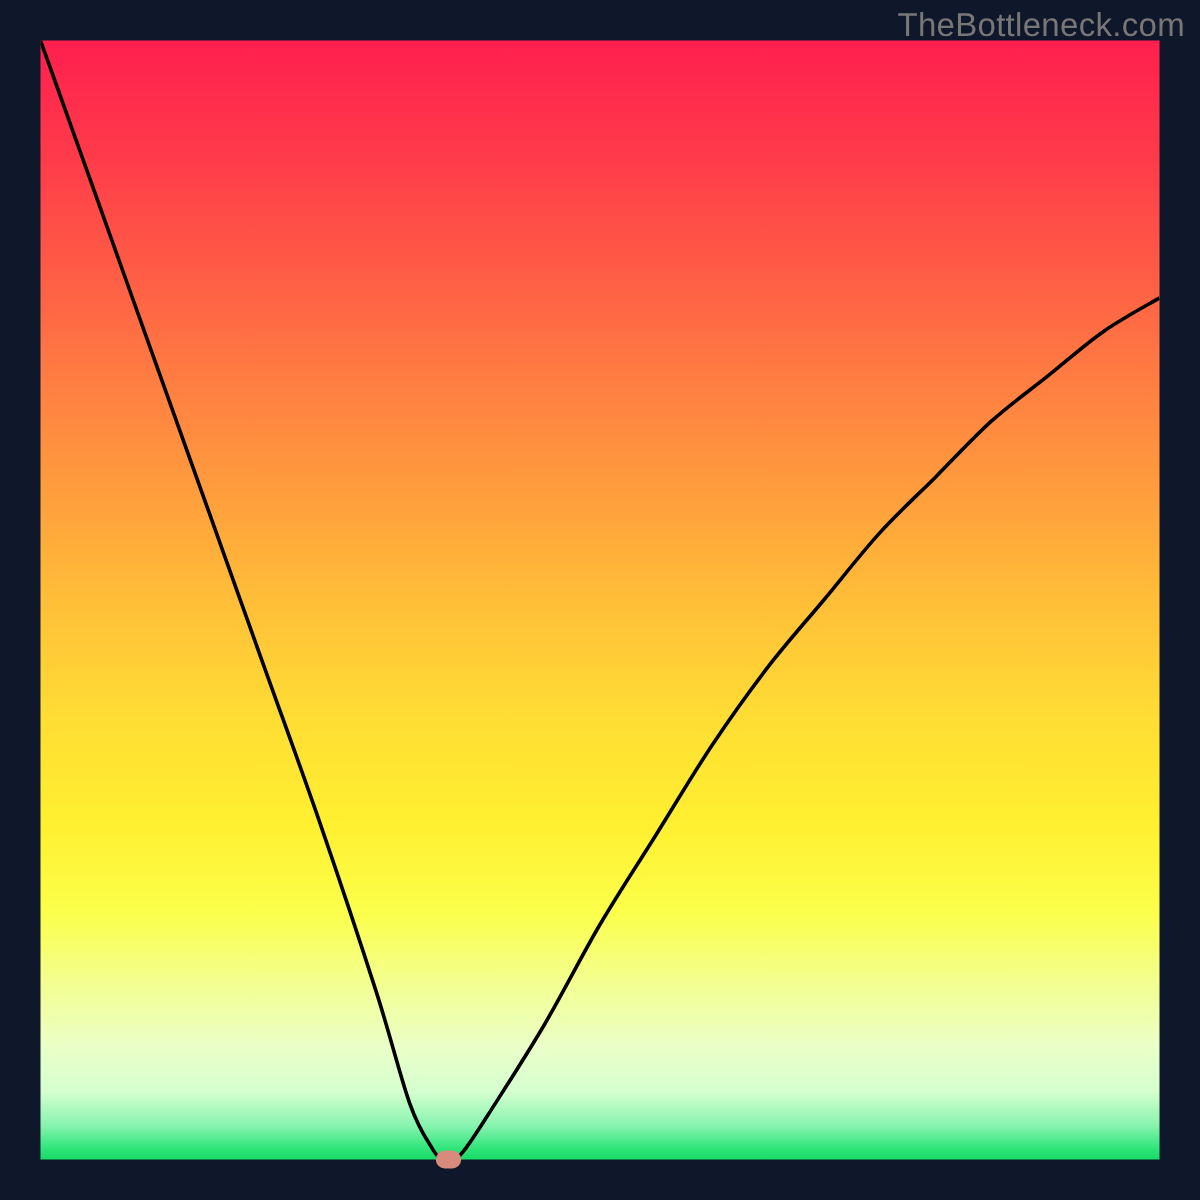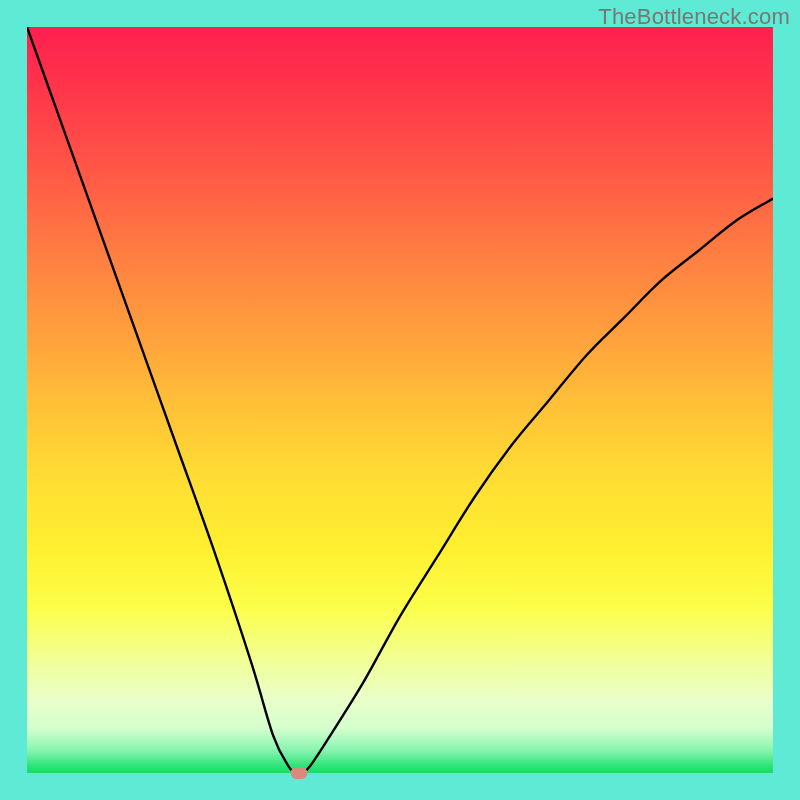--- a/index.html
+++ b/index.html
@@ -10,21 +10,21 @@
     background: #000;
     overflow: hidden;
     font-family: Arial, Helvetica, sans-serif;
   }
   .frame {
     position: absolute;
     top: 0;
     left: 0;
     width: 800px;
     height: 800px;
-    background: #5eead4;
+    background: #0f172a;
   }
   .watermark {
     position: absolute;
     top: 4px;
     right: 10px;
     color: #777;
     font-size: 22px;
     font-weight: 500;
     letter-spacing: 0.2px;
     z-index: 10;

